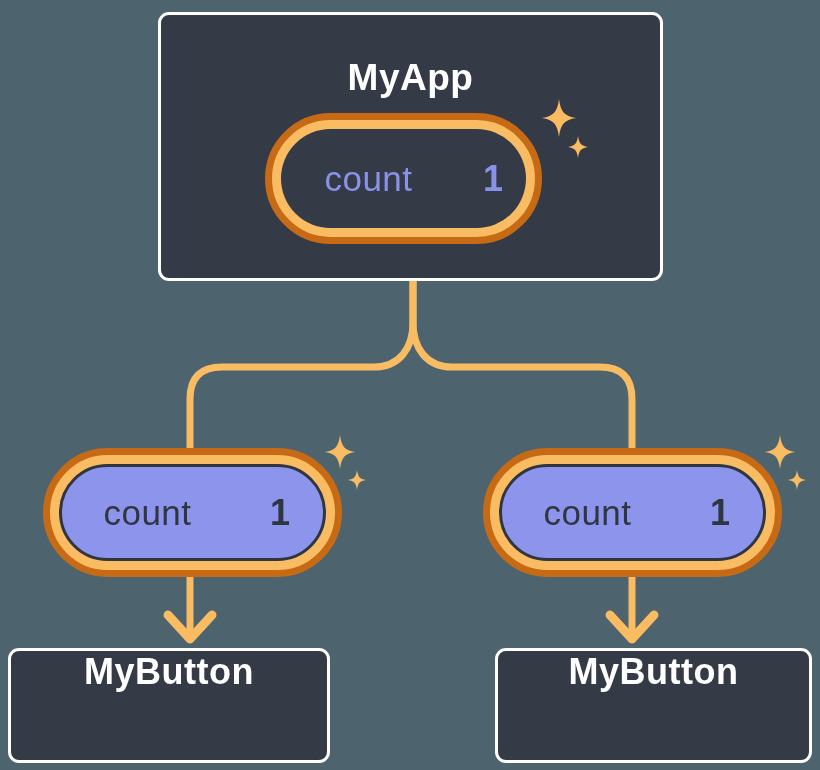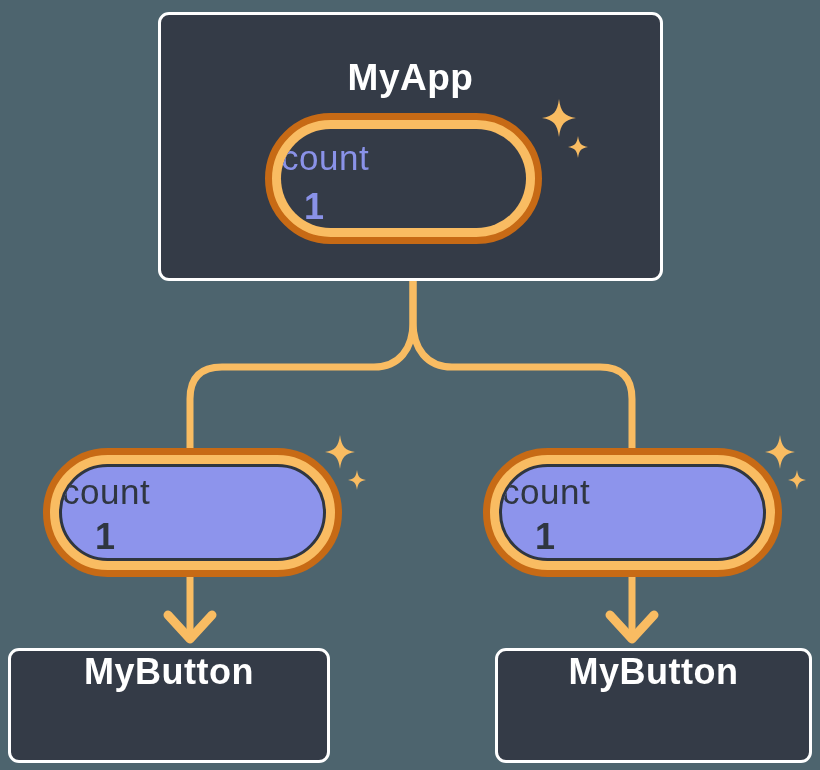--- a/index.html
+++ b/index.html
@@ -81,23 +81,22 @@
     padding: 9px;
   }
   .pill.root  { left: 265px; top: 113px; width: 277px; height: 131px; }
   .pill.child-left  { left: 43px;  top: 448px; width: 299px; height: 129px; }
   .pill.child-right { left: 483px; top: 448px; width: 299px; height: 129px; }
 
   .pill-core {
     width: 100%; height: 100%;
     border-radius: 999px;
     display: flex;
-    align-items: flex-start;
+    align-items: center;
     overflow: hidden;
-    flex-direction: column;
   }
   .pill.root .pill-core { background: var(--card); }
   .pill.child-left .pill-core,
   .pill.child-right .pill-core {
     background: var(--purple-fill);
     border: 3px solid var(--ink);
   }
 
   .pill-cell {
     display: flex;

